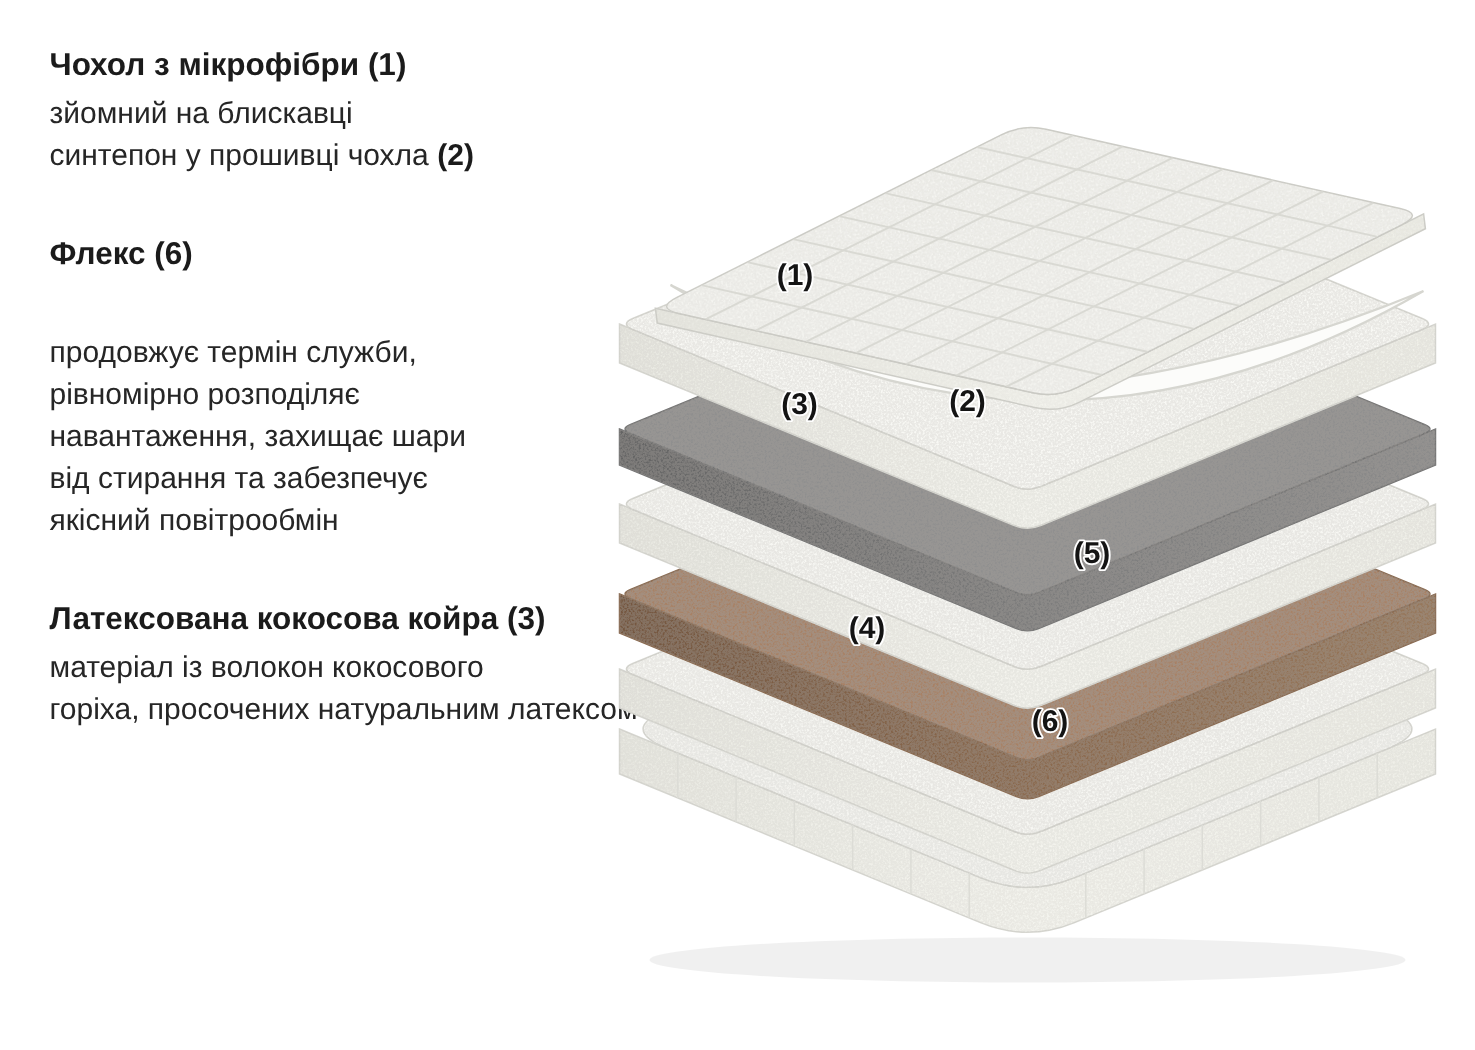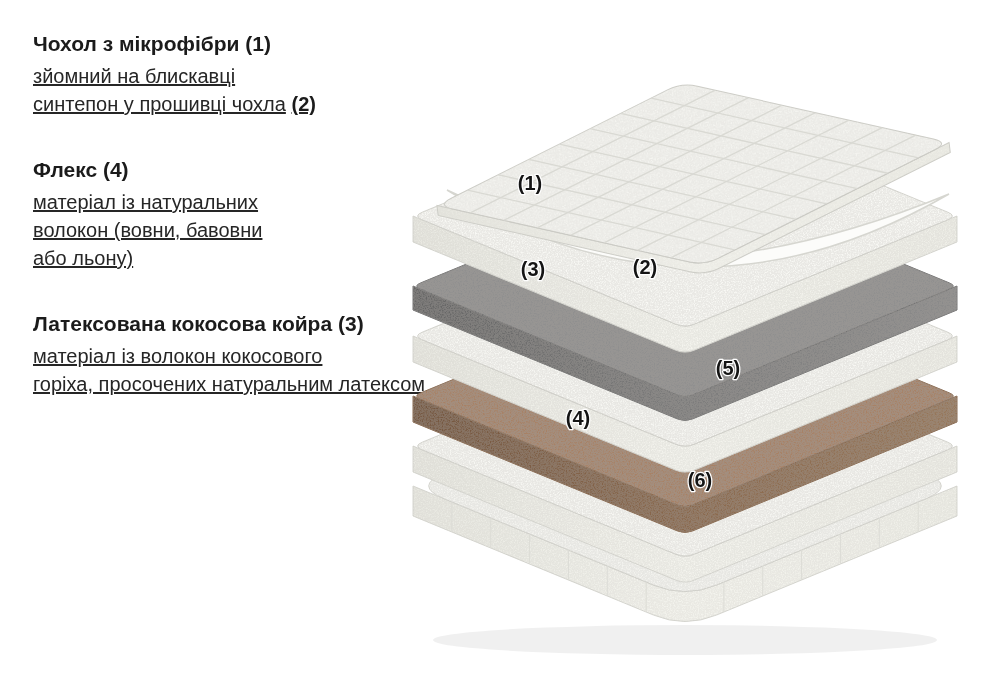--- a/index.html
+++ b/index.html
@@ -1,21 +1,21 @@
 <!DOCTYPE html>
 <html><head>
 <meta charset="utf-8">
 <style>
   html,body{margin:0;padding:0;background:#fff;}
   .page{position:relative;width:983px;height:700px;background:#ffffff;overflow:hidden;
         font-family:"Liberation Sans",sans-serif;}
   .text-col{position:absolute;left:33px;top:30px;width:400px;}
   .legend-item{margin:0 0 38px 0;}
   .legend-item h2{margin:0 0 5px 0;font-size:21px;line-height:27px;font-weight:700;color:#1b1b1b;}
-  .legend-item p{margin:0;font-size:20px;line-height:28px;color:#262626;white-space:pre-line;text-decoration:underline;}
+  .legend-item p{margin:0;font-size:20px;line-height:28px;color:#262626;white-space:pre-line;}
   .bb{font-weight:700;margin-left:0.28em;color:#1b1b1b;}
   .diagram{position:absolute;left:393px;top:8px;width:580px;height:670px;}
   .diagram svg{width:100%;height:100%;display:block;}
   .dlabel{font:700 20px "Liberation Sans",sans-serif;fill:#141414;
           paint-order:stroke;stroke:#ffffff;stroke-width:2.5px;stroke-linejoin:round;
           text-anchor:middle;dominant-baseline:middle;}
 </style>
 </head>
 <body>
 
@@ -26,27 +26,29 @@
     <section class="legend-item">
       <h2>Чохол з мікрофібри (1)</h2>
       <p><span>зйомний на блискавці
 синтепон у прошивці чохла</span><b class="bb">(2)</b></p>
     </section>
 
     <section class="legend-item">
     </section>
 
     <section class="legend-item">
-      <h2>Флекс (4)</h2>
-      <p><span>матеріал із натуральних
-волокон (вовни, бавовни
-або льону)</span><b class="bb"></b></p>
+      <h2>Флекс (6)</h2>
     </section>
 
     <section class="legend-item">
+      <p><span>продовжує термін служби,
+рівномірно розподіляє
+навантаження, захищає шари
+від стирання та забезпечує
+якісний повітрообмін</span><b class="bb"></b></p>
     </section>
 
     <section class="legend-item">
       <h2>Латексована кокосова койра (3)</h2>
       <p><span>матеріал із волокон кокосового
 горіха, просочених натуральним латексом</span><b class="bb"></b></p>
     </section>
 
   </div>
 

